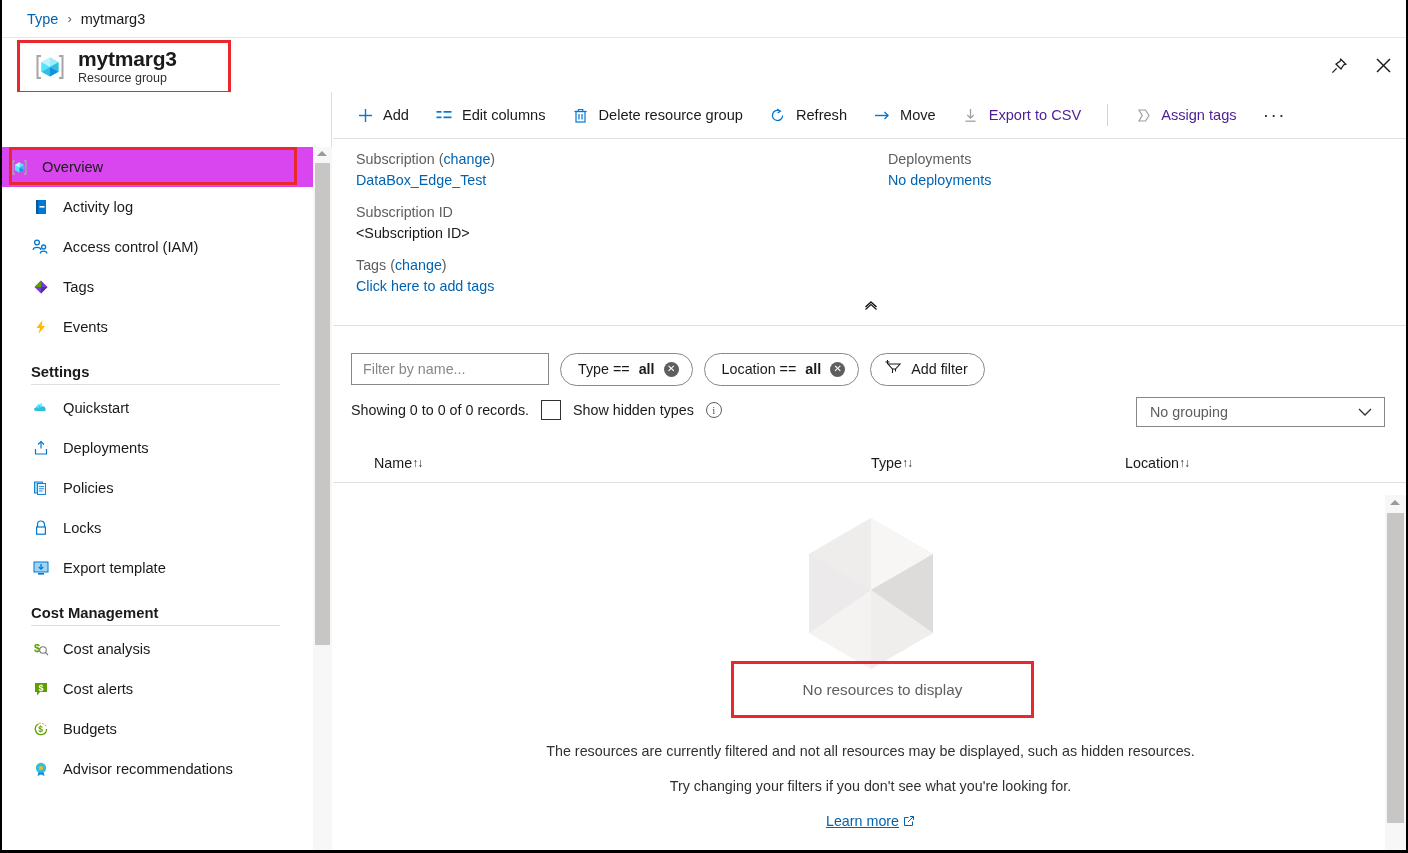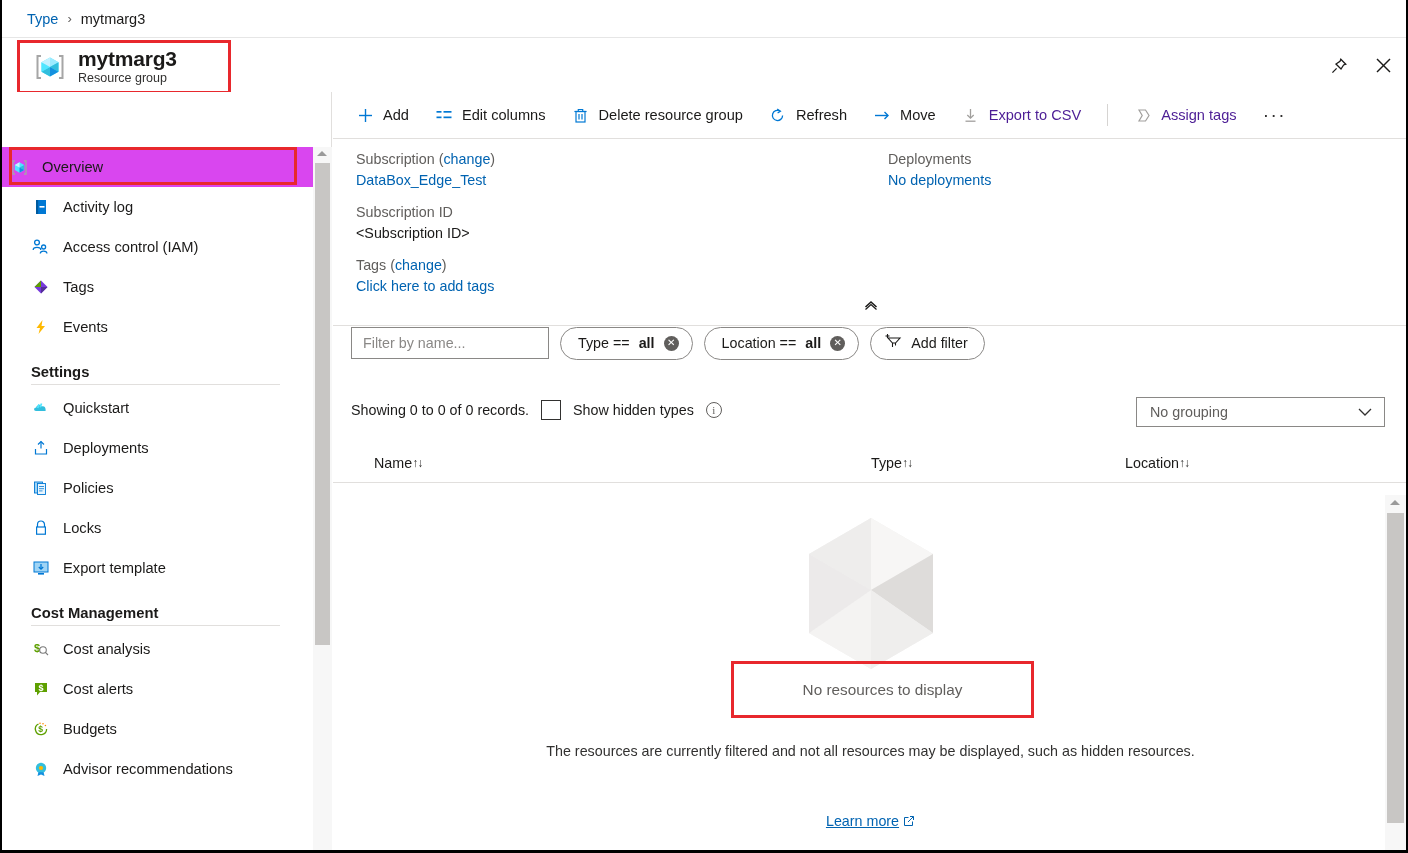--- a/index.html
+++ b/index.html
@@ -91,21 +91,21 @@
   .essentials { position:absolute; left:0; top:47px; width:1075px; height:189px; }
   .ess-col-a { position:absolute; left:23px; top:10px; }
   .ess-col-b { position:absolute; left:555px; top:10px; }
   .ess-label { font-size:14.3px; color:#605e5c; line-height:21px; }
   .ess-value { font-size:14.3px; color:#1b1a19; line-height:21px; }
   .ess-link { color:#0063b1; cursor:pointer; }
   .ess-gap { height:11px; }
   .ess-chev { position:absolute; left:0; top:160px; width:1075px; text-align:center; font-size:13px; color:#323130; cursor:pointer; }
   .ess-rule { position:absolute; left:0; top:186px; width:1075px; border-top:1px solid #e1dfdd; }
 
-  .filters { position:absolute; left:0; top:227px; width:1075px; height:48px; display:flex; align-items:center; padding-left:18px; gap:11px;}
+  .filters { position:absolute; left:0; top:253px; width:1075px; height:48px; display:flex; align-items:center; padding-left:18px; gap:11px;}
   .filter-input { width:198px; height:32px; border:1px solid #8a8886; display:flex; align-items:center; padding-left:11px;
       font-size:14.3px; color:#8a8886; background:#fff; }
   .pill { height:33px; border:1px solid #8a8886; border-radius:17px; display:flex; align-items:center; gap:9px;
       padding:0 13px 0 17px; font-size:14.3px; color:#1b1a19; cursor:pointer; background:#fff;}
   .pill b { font-weight:bold; }
   .pill .x { width:15px; height:15px; border-radius:50%; background:#605e5c; color:#fff; font-size:10px;
       display:flex; align-items:center; justify-content:center; line-height:1; }
   .pill.add { padding:0 16px 0 13px; gap:7px; }
 
   .showing-row { position:absolute; left:0; top:300px; width:1075px; height:36px; display:flex; align-items:center; padding-left:18px; gap:12px;}
@@ -591,20 +591,21 @@
           <polygon points="64,74 126,38 126,117" fill="#dedcda"></polygon>
           <polygon points="64,74 126,117 64,153" fill="#efeeed"></polygon>
           <polygon points="64,74 64,153 2,117" fill="#f4f3f2"></polygon>
           <polygon points="64,74 2,117 2,38" fill="#eceaea"></polygon>
         </svg>
       </div>
       <div class="no-res-box">
         <span class="no-res-txt">No resources to display</span>
       </div>
       <div class="help1">The resources are currently filtered and not all resources may be displayed, such as hidden resources.</div>
+      <div class="help2">Try changing your filters if you don't see what you're looking for.</div>
       <div class="learn">
         <a>Learn more</a>
         <span>
           <svg width="12" height="12" viewBox="0 0 12 12" style="vertical-align:-1px;">
             <polyline points="7,1.5 10.5,1.5 10.5,5" fill="none" stroke="#0063b1" stroke-width="1"></polyline>
             <path d="M9.5 6.5 V10.5 H1.5 V2.5 H5.5" fill="none" stroke="#0063b1" stroke-width="1"></path>
             <line x1="5" y1="7" x2="10.3" y2="1.7" stroke="#0063b1" stroke-width="1"></line>
           </svg>
         </span>
       </div>

